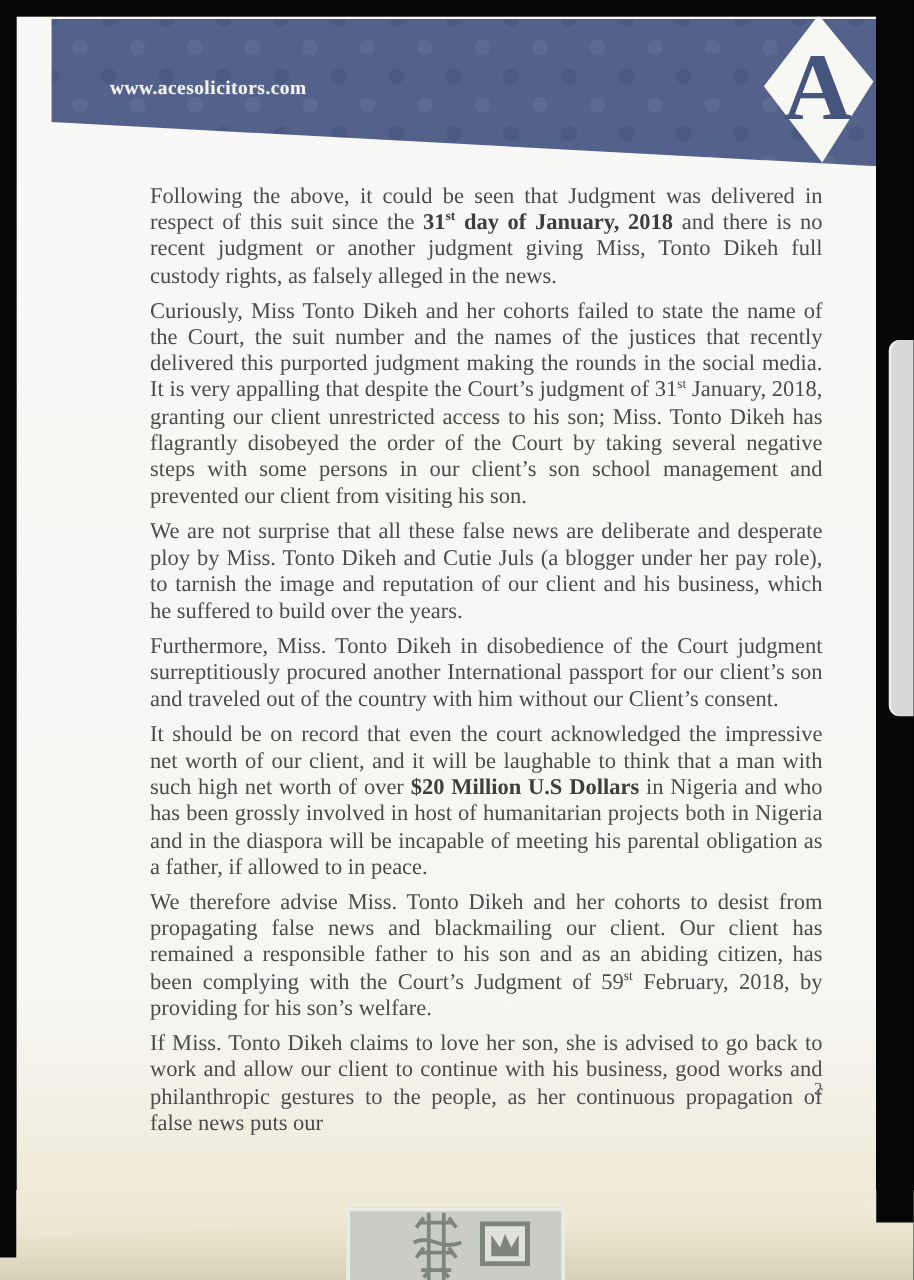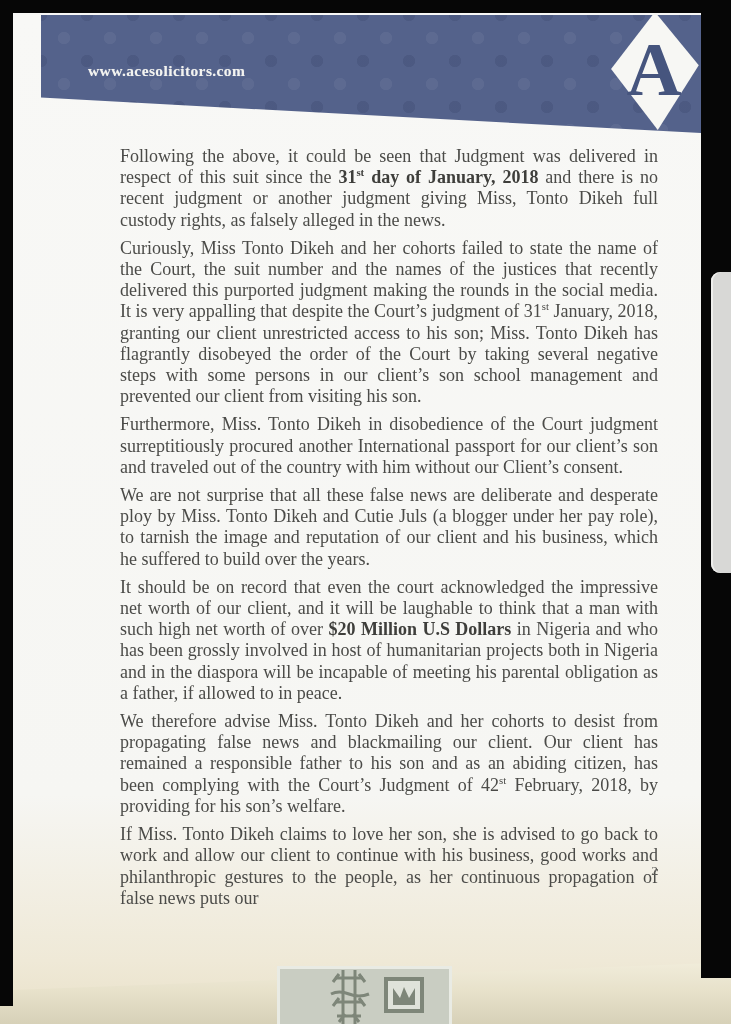--- a/index.html
+++ b/index.html
@@ -92,24 +92,24 @@
   </div>
 
   <svg class="logo" viewBox="0 0 100 128" xmlns="http://www.w3.org/2000/svg">
     <polygon points="52,2 6,62 55,126 98,58" fill="#f7f7f4"></polygon>
     <text x="51" y="89" text-anchor="middle" font-family="Liberation Serif, DejaVu Serif, serif" font-size="80" font-weight="bold" fill="#46557e">A</text>
   </svg>
 
   <div class="letter-body">
       <p><span>Following the above, it could be seen that Judgment was delivered in respect of this suit since the </span><span class="b">31</span><sup class="b">st</sup><span class="b"> day of January, 2018</span><span> and there is no recent judgment or another judgment giving Miss, Tonto Dikeh full custody rights, as falsely alleged in the news.</span></p>
       <p><span>Curiously, Miss Tonto Dikeh and her cohorts failed to state the name of the Court, the suit number and the names of the justices that recently delivered this purported judgment making the rounds in the social media.  It is very appalling that despite the Court’s judgment of 31</span><sup>st</sup><span> January, 2018, granting our client unrestricted access to his son; Miss. Tonto Dikeh has flagrantly disobeyed the order of the Court by taking several negative steps with some persons in our client’s son school management and prevented our client from visiting his son.</span></p>
+      <p><span>We are not surprise that all these false news are deliberate and desperate ploy by Miss. Tonto Dikeh and Cutie Juls (a blogger under her pay role), to tarnish the image and reputation of our client and his business, which he suffered to build over the years.</span></p>
       <p><span>Furthermore, Miss. Tonto Dikeh in disobedience of the Court judgment surreptitiously procured another International passport for our client’s son and traveled out of the country with him without our Client’s consent.</span></p>
-      <p><span>We are not surprise that all these false news are deliberate and desperate ploy by Miss. Tonto Dikeh and Cutie Juls (a blogger under her pay role), to tarnish the image and reputation of our client and his business, which he suffered to build over the years.</span></p>
       <p><span>It should be on record that even the court acknowledged the impressive net worth of our client, and it will be laughable to think that a man with such high net worth of over </span><span class="b">$20 Million U.S Dollars</span><span> in Nigeria and who has been grossly involved in host of humanitarian projects both in Nigeria and in the diaspora will be incapable of meeting his parental obligation as a father, if allowed to in peace.</span></p>
-      <p><span>We therefore advise Miss. Tonto Dikeh and her cohorts to desist from propagating false news and blackmailing our client. Our client has remained a responsible father to his son and as an abiding citizen, has been complying with the Court’s Judgment of 42</span><sup>st</sup><span> February, 2018, by providing for his son’s welfare.</span></p>
+      <p><span>We therefore advise Miss. Tonto Dikeh and her cohorts to desist from propagating false news and blackmailing our client. Our client has remained a responsible father to his son and as an abiding citizen, has been complying with the Court’s Judgment of 59</span><sup>st</sup><span> February, 2018, by providing for his son’s welfare.</span></p>
       <p><span>If Miss. Tonto Dikeh claims to love her son, she is advised to go back to work and allow our client to continue with his business, good works and philanthropic gestures to the people, as her continuous propagation of false news puts our</span></p>
     </div>
 
   <div class="page-number">2</div>
 </div>
 
 <div class="abs frame-top"></div>
 <div class="abs frame-left"></div>
 <div class="abs frame-right"></div>
 

